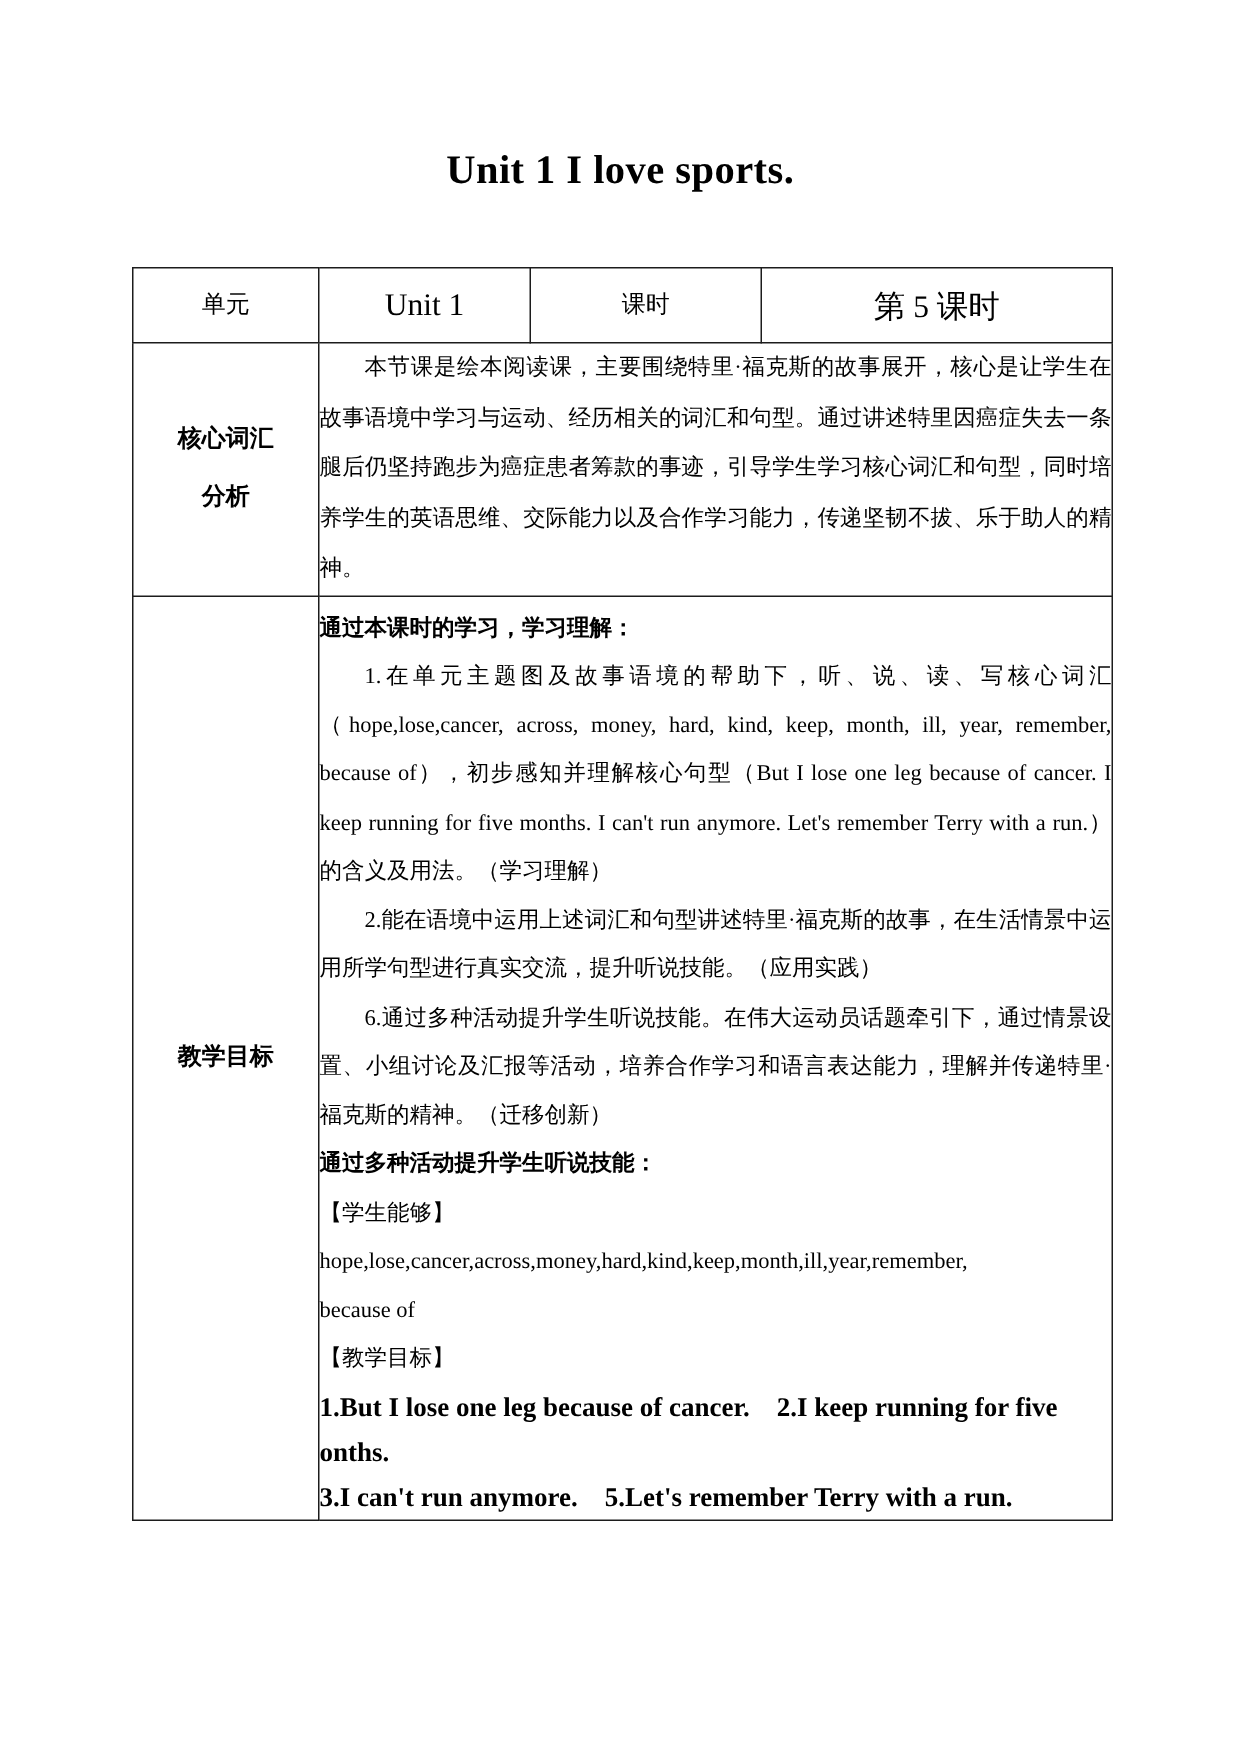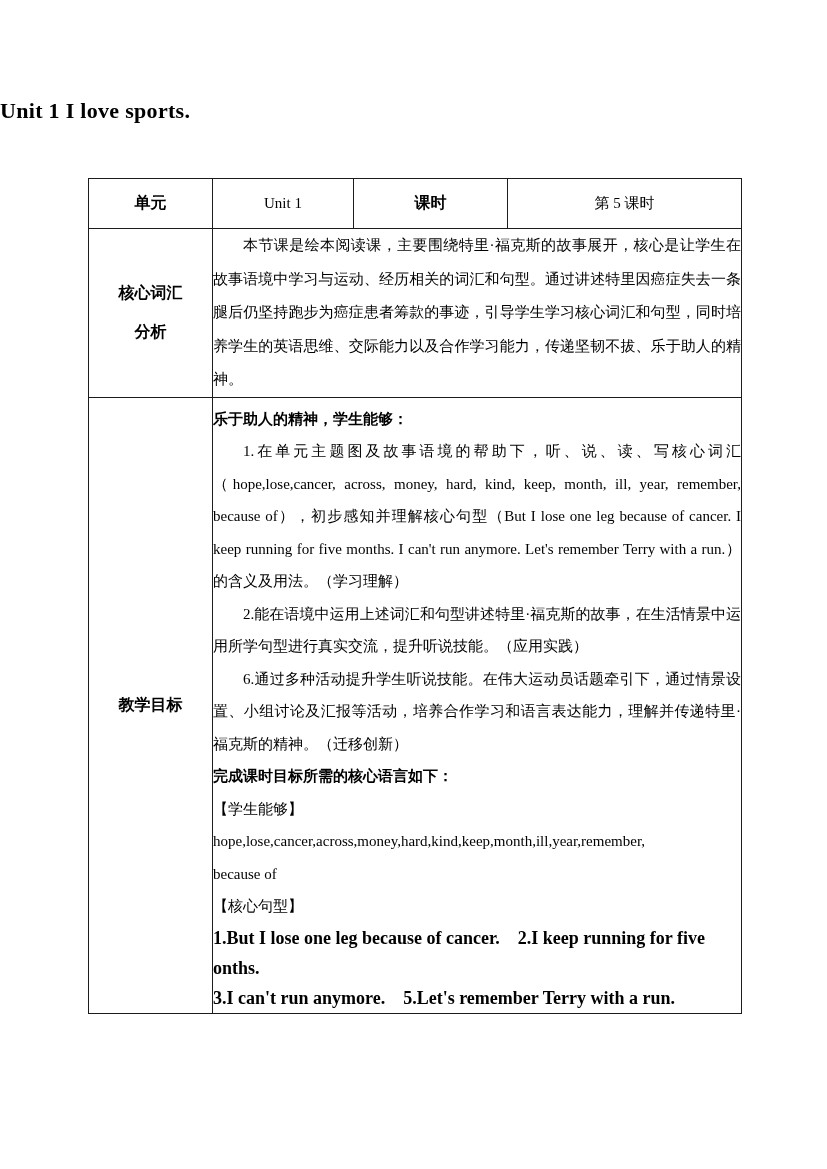--- a/index.html
+++ b/index.html
@@ -10,21 +10,22 @@
     background: #ffffff;
     color: #000000;
     font-family: "Liberation Serif", "DejaVu Serif", serif;
     overflow: hidden;
   }
   .doc-title {
     position: absolute;
     top: 98px;
     left: 0;
     width: 100%;
-    font-size: 22px;
+    text-align: center;
+    font-size: 27px;
     font-weight: bold;
     letter-spacing: 0.3px;
   }
   table.lesson {
     position: absolute;
     left: 88px;
     top: 178px;
     width: 653px;
     border-collapse: collapse;
     table-layout: fixed;
@@ -33,27 +34,27 @@
     border: 1.6px solid #1c1c1c;
     padding: 0;
   }
   tr.hdr-row { height: 50px; }
   tr.analysis-row { height: 168px; }
   tr.objectives-row { height: 597px; }
 
   .hdr-label {
     text-align: center;
     vertical-align: middle;
-    font-weight: bold;
+    font-weight: normal;
     font-size: 16px;
   }
   .hdr-value {
     text-align: center;
     vertical-align: middle;
-    font-size: 15px;
+    font-size: 21px;
   }
   .row-label {
     text-align: center;
     vertical-align: middle;
     font-weight: bold;
     font-size: 16px;
     line-height: 2.4;
   }
   .cell-body {
     vertical-align: middle;
@@ -131,29 +132,29 @@
         <div>分析</div>
       </td>
       <td class="cell-body" colspan="3">
         <p class="analysis-text">本节课是绘本阅读课，主要围绕特里·福克斯的故事展开，核心是让学生在故事语境中学习与运动、经历相关的词汇和句型。通过讲述特里因癌症失去一条腿后仍坚持跑步为癌症患者筹款的事迹，引导学生学习核心词汇和句型，同时培养学生的英语思维、交际能力以及合作学习能力，传递坚韧不拔、乐于助人的精神。</p>
       </td>
     </tr>
 
     <tr class="objectives-row">
       <td class="row-label">教学目标</td>
       <td class="cell-body top" colspan="3">
-        <p class="obj-intro">乐于助人的精神，学生能够：</p>
+        <p class="obj-intro">通过本课时的学习，学习理解：</p>
         <p class="obj-item">1.在单元主题图及故事语境的帮助下，听、说、读、写核心词汇（hope,lose,cancer, across, money, hard, kind, keep, month, ill, year, remember, because of），初步感知并理解核心句型（But I lose one leg because of cancer. I keep running for five months. I can't run anymore. Let's remember Terry with a run.）的含义及用法。（学习理解）</p>
         <p class="obj-item">2.能在语境中运用上述词汇和句型讲述特里·福克斯的故事，在生活情景中运用所学句型进行真实交流，提升听说技能。（应用实践）</p>
         <p class="obj-item">6.通过多种活动提升学生听说技能。在伟大运动员话题牵引下，通过情景设置、小组讨论及汇报等活动，培养合作学习和语言表达能力，理解并传递特里·福克斯的精神。（迁移创新）</p>
-        <p class="core-intro">完成课时目标所需的核心语言如下：</p>
+        <p class="core-intro">通过多种活动提升学生听说技能：</p>
         <p class="bracket-heading">【学生能够】</p>
         <p class="vocab-text">hope,lose,cancer,across,money,hard,kind,keep,month,ill,year,remember,
 because of</p>
-        <p class="bracket-heading">【核心句型】</p>
+        <p class="bracket-heading">【教学目标】</p>
         <p class="sentence-line">1.But I lose one leg because of cancer.    2.I keep running for five onths.</p>
         <p class="sentence-line">3.I can't run anymore.    5.Let's remember Terry with a run.</p>
       </td>
     </tr>
   </tbody>
     </table>
 
 </div>
 
 </body></html>

